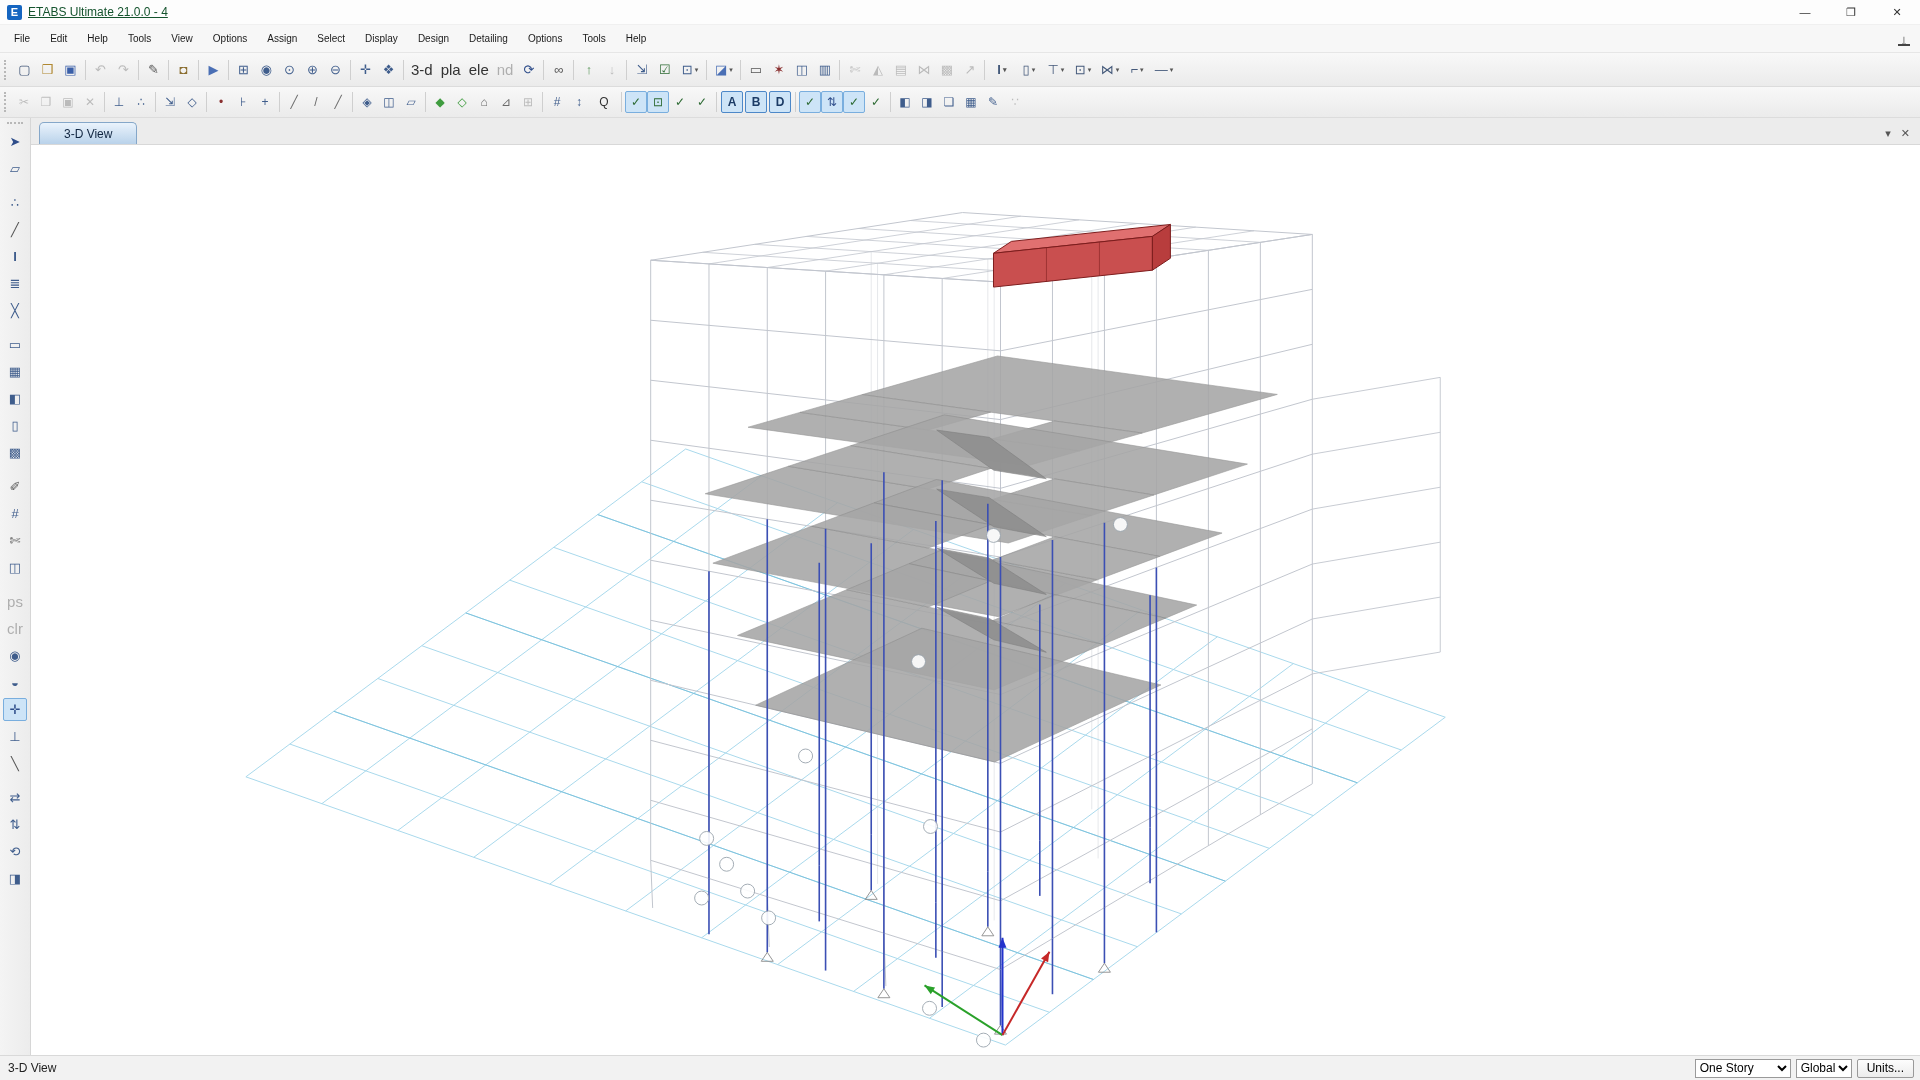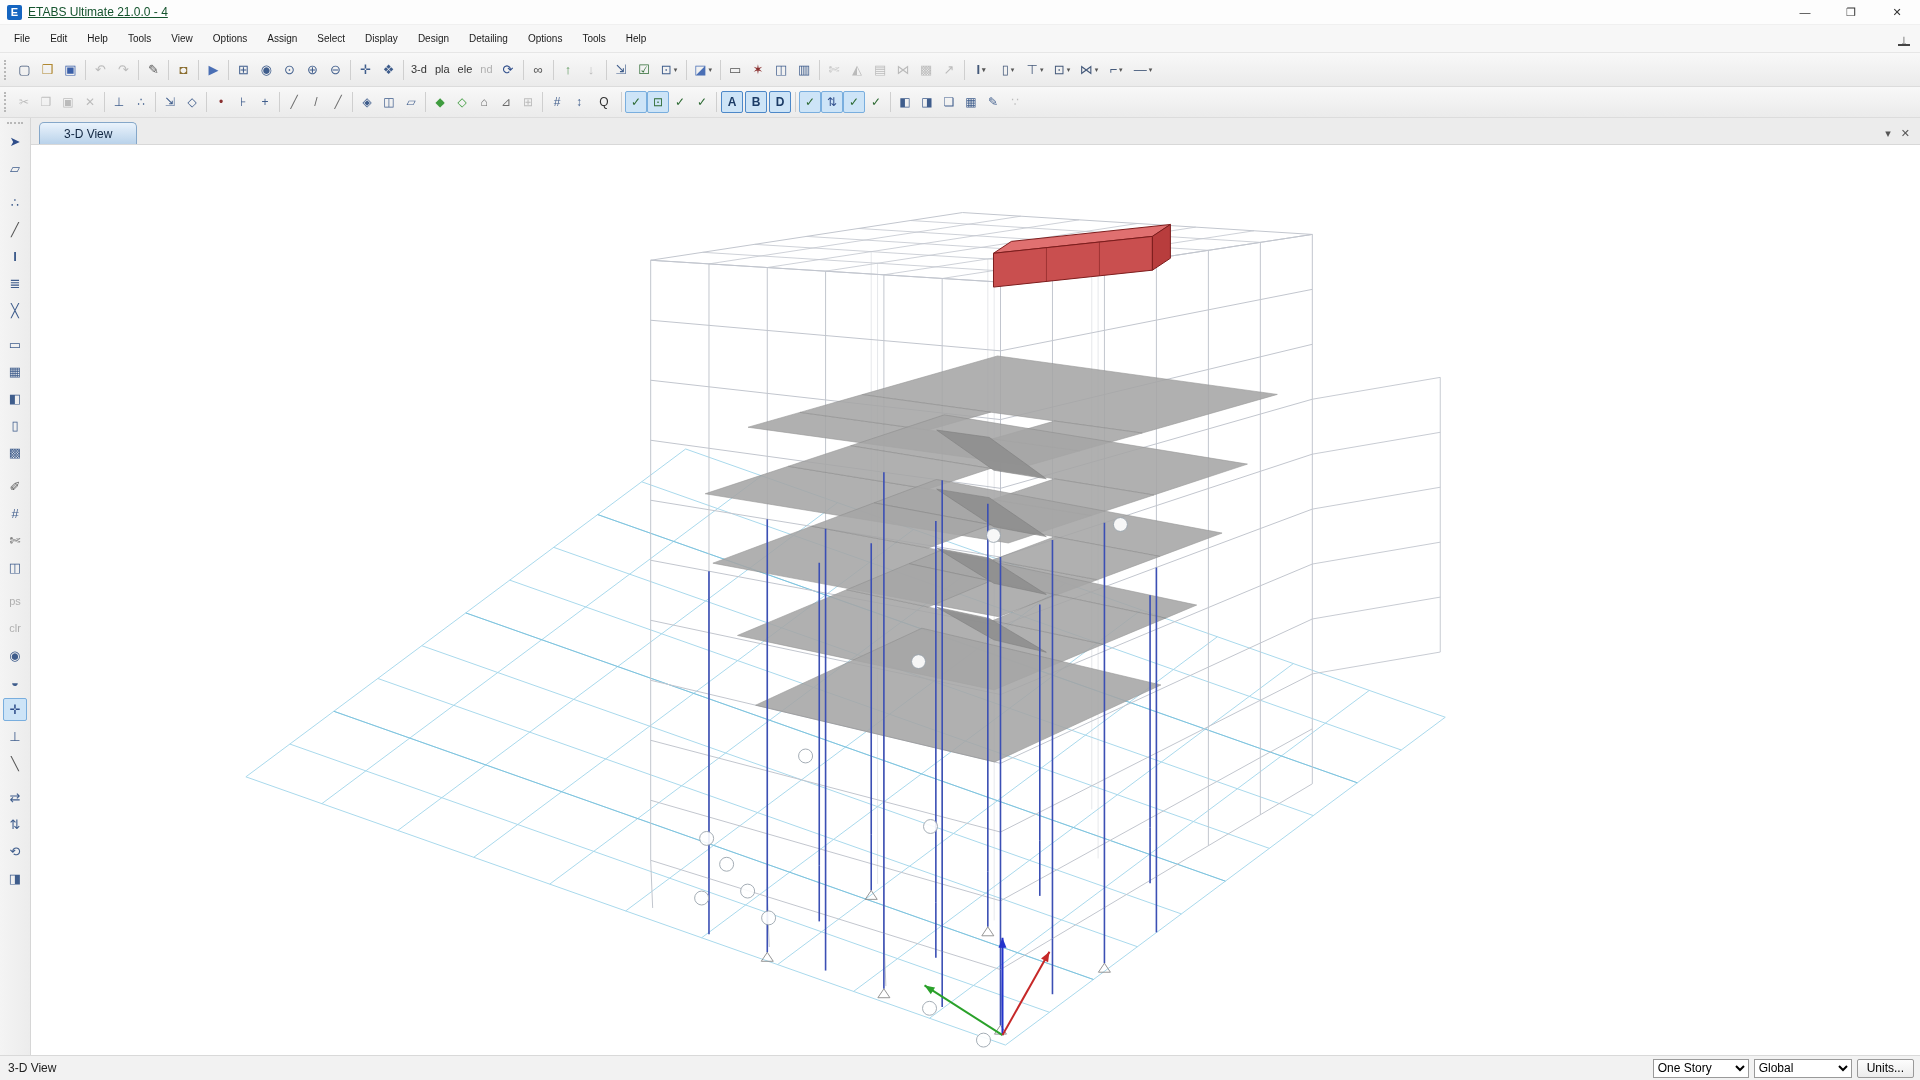--- a/index.html
+++ b/index.html
@@ -23,21 +23,21 @@
   .toolbar{display:flex;align-items:center;background:linear-gradient(#f8f8f8,#ebebeb);border-bottom:1px solid #dcdcdc;padding-left:2px;flex:0 0 auto;}
   .toolbar.r1{height:33px;}
   .toolbar.r2{height:30px;}
   .handle{width:3px;height:20px;border-left:2px dotted #b8b8b8;margin:0 4px 0 2px;}
   .tb{min-width:21px;height:21px;display:inline-flex;align-items:center;justify-content:center;font-size:13px;color:#44597a;border:1px solid transparent;border-radius:2px;cursor:default;line-height:1;}
   .toolbar.r2 .tb{min-width:20px;height:20px;font-size:12px;}
   .tb.disabled{opacity:.35;filter:grayscale(1);}
   .tb.pressed{background:#cde4f7;border-color:#79aede;}
   .tb.boxed{min-width:17px;height:17px;font-size:11px;font-weight:bold;color:#1c3c66;border:1px solid #5b7ba6;margin:0 1px;}
   .tb.boxed.pressed{background:#cde4f7;border-color:#4d88c8;}
-  .tb.textbtn{font-size:11px;color:#333;min-width:auto;padding:0 3px;font-style:normal;}
+  .tb.textbtn{font-size:15px;color:#333;min-width:auto;padding:0 3px;font-style:normal;}
   .tb.bold{font-weight:bold;}
   .tb.has-arrow{padding:0 2px;}
   .tb.has-arrow::after{content:"▾";font-size:7px;color:#555;margin-left:2px;}
   .sep{width:1px;height:20px;background:#cfcfcf;margin:0 3px;flex:0 0 auto;}
 
   
   .workspace{flex:1 1 auto;display:flex;min-height:0;}
   .side-toolbar{width:30px;background:linear-gradient(90deg,#f4f4f4,#ececec);border-right:1px solid #d6d6d6;display:flex;flex-direction:column;align-items:center;padding-top:2px;flex:0 0 auto;overflow:hidden;}
   .side-toolbar .drag{width:16px;border-top:2px dotted #b8b8b8;margin:2px 0 4px 0;}
   .side-toolbar .tb{margin:2px 0;min-width:22px;height:21px;}
@@ -52,21 +52,21 @@
 
   
   .canvas{flex:1 1 auto;background:#ffffff;position:relative;min-height:0;}
   .canvas svg{position:absolute;inset:0;width:100%;height:100%;}
 
   
   .statusbar{height:24px;background:#f2f2f2;border-top:1px solid #d9d9d9;display:flex;align-items:center;font-size:12px;color:#222;flex:0 0 auto;}
   .status-left{padding-left:8px;}
   .status-right{margin-left:auto;display:flex;align-items:center;gap:5px;padding-right:6px;}
   .status-right select{font-family:"Liberation Sans",sans-serif;font-size:12px;height:19px;width:96px;border:1px solid #9a9a9a;background:#fff;}
-  .status-right select.narrow{width:98px;}
+  .status-right select.narrow{width:56px;}
   .units-btn{font-size:12px;height:19px;padding:0 9px;border:1px solid #9a9a9a;background:linear-gradient(#fdfdfd,#ececec);border-radius:2px;}
 </style>
 </head>
 <body>
 
 <div class="app">
 
   <div class="titlebar">
     <div class="app-logo">E</div>
     <div class="app-title">ETABS Ultimate 21.0.0 - 4</div>

